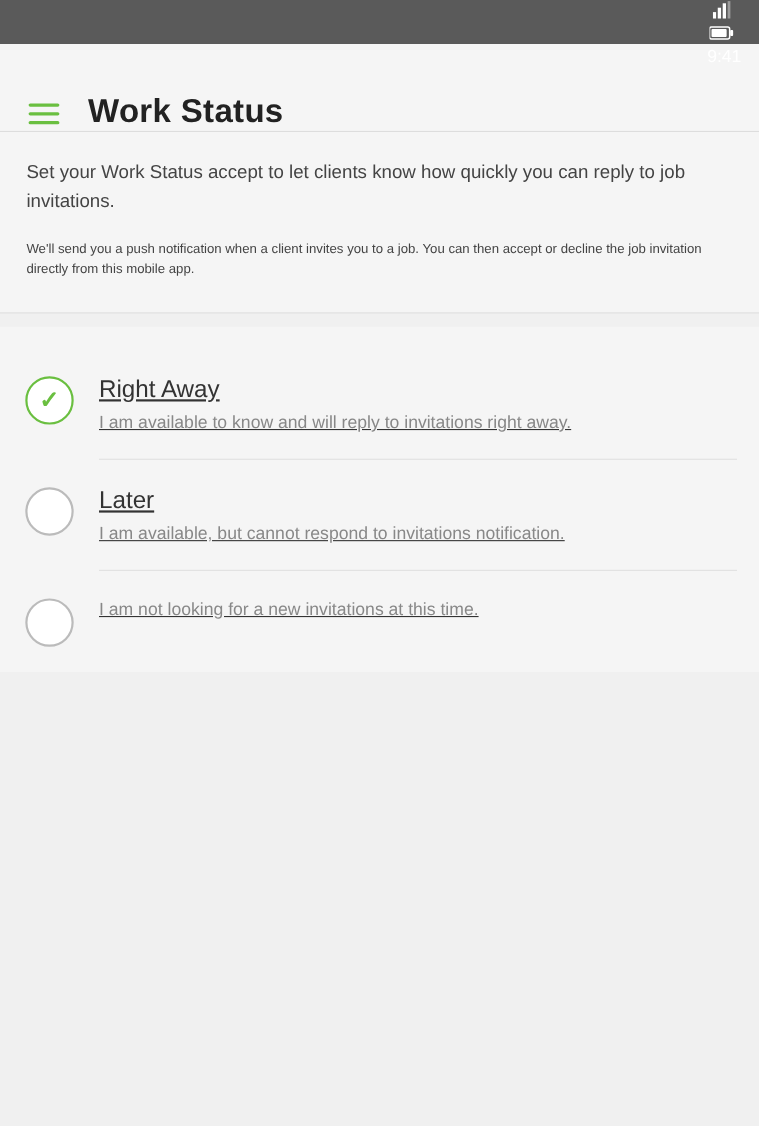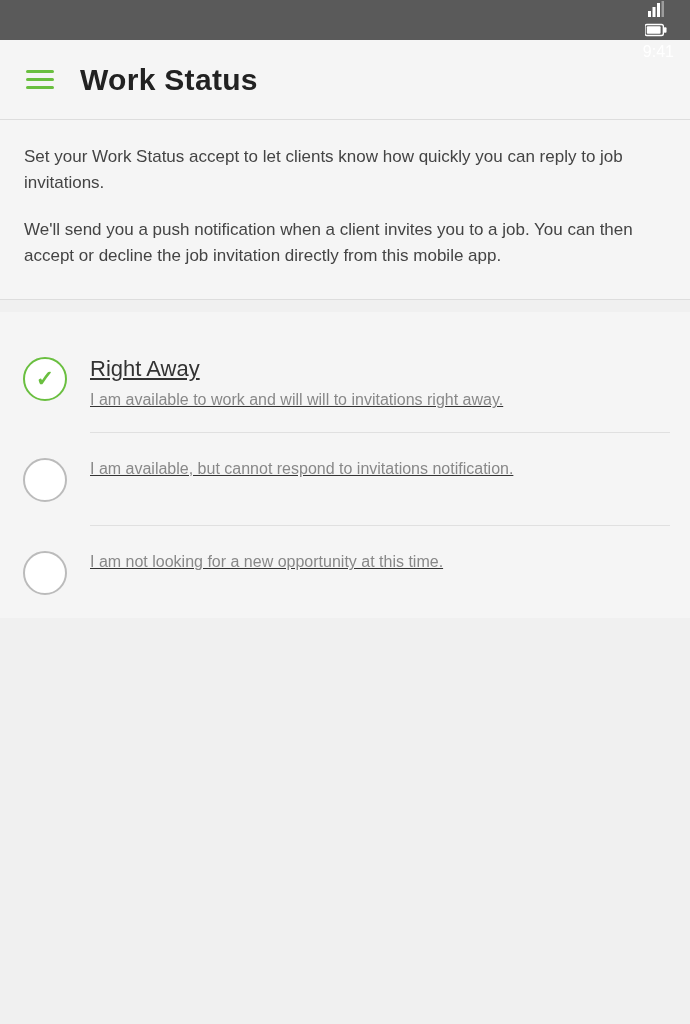--- a/index.html
+++ b/index.html
@@ -58,21 +58,21 @@
     .battery-icon {
       width: 22px;
       height: 14px;
     }
 
     
     .header {
       background: #f5f5f5;
       height: 80px;
       display: flex;
-      align-items: center;
+      align-items: flex-end;
       padding: 0 20px;
       border-bottom: 1px solid #ddd;
     }
 
     .hamburger-button {
       display: flex;
       flex-direction: column;
       gap: 5px;
       cursor: pointer;
       padding: 6px;
@@ -101,21 +101,21 @@
     }
 
     .description-text {
       font-size: 17px;
       color: #444;
       line-height: 1.55;
       margin-bottom: 20px;
     }
 
     .description-text-2 {
-      font-size: 17px;
+      font-size: 12px;
       color: #444;
       line-height: 1.55;
     }
 
     
     .options-section {
       background: #f5f5f5;
       padding: 20px 20px 0 20px;
       margin-top: 12px;
     }
@@ -231,39 +231,40 @@
 <div class="options-section">
 
   <div class="option-item">
     <div class="radio-container">
       <div class="radio-circle checked">
         <span class="checkmark">✓</span>
       </div>
     </div>
     <div class="option-content">
       <div class="option-title">Right Away</div>
-      <div class="option-description">I am available to work and will will to invitations right away.</div>
+      <div class="option-description">I am available to know and will reply to invitations right away.</div>
     </div>
   </div>
 
   <div class="divider"></div>
 
   <div class="option-item">
     <div class="radio-container">
       <div class="radio-circle"></div>
     </div>
     <div class="option-content">
+      <div class="option-title">Later</div>
       <div class="option-description">I am available, but cannot respond to invitations notification.</div>
     </div>
   </div>
 
   <div class="divider"></div>
 
   <div class="option-item">
     <div class="radio-container">
       <div class="radio-circle"></div>
     </div>
     <div class="option-content">
-      <div class="option-description">I am not looking for a new opportunity at this time.</div>
+      <div class="option-description">I am not looking for a new invitations at this time.</div>
     </div>
   </div>
 
 </div>
 
 </body></html>

